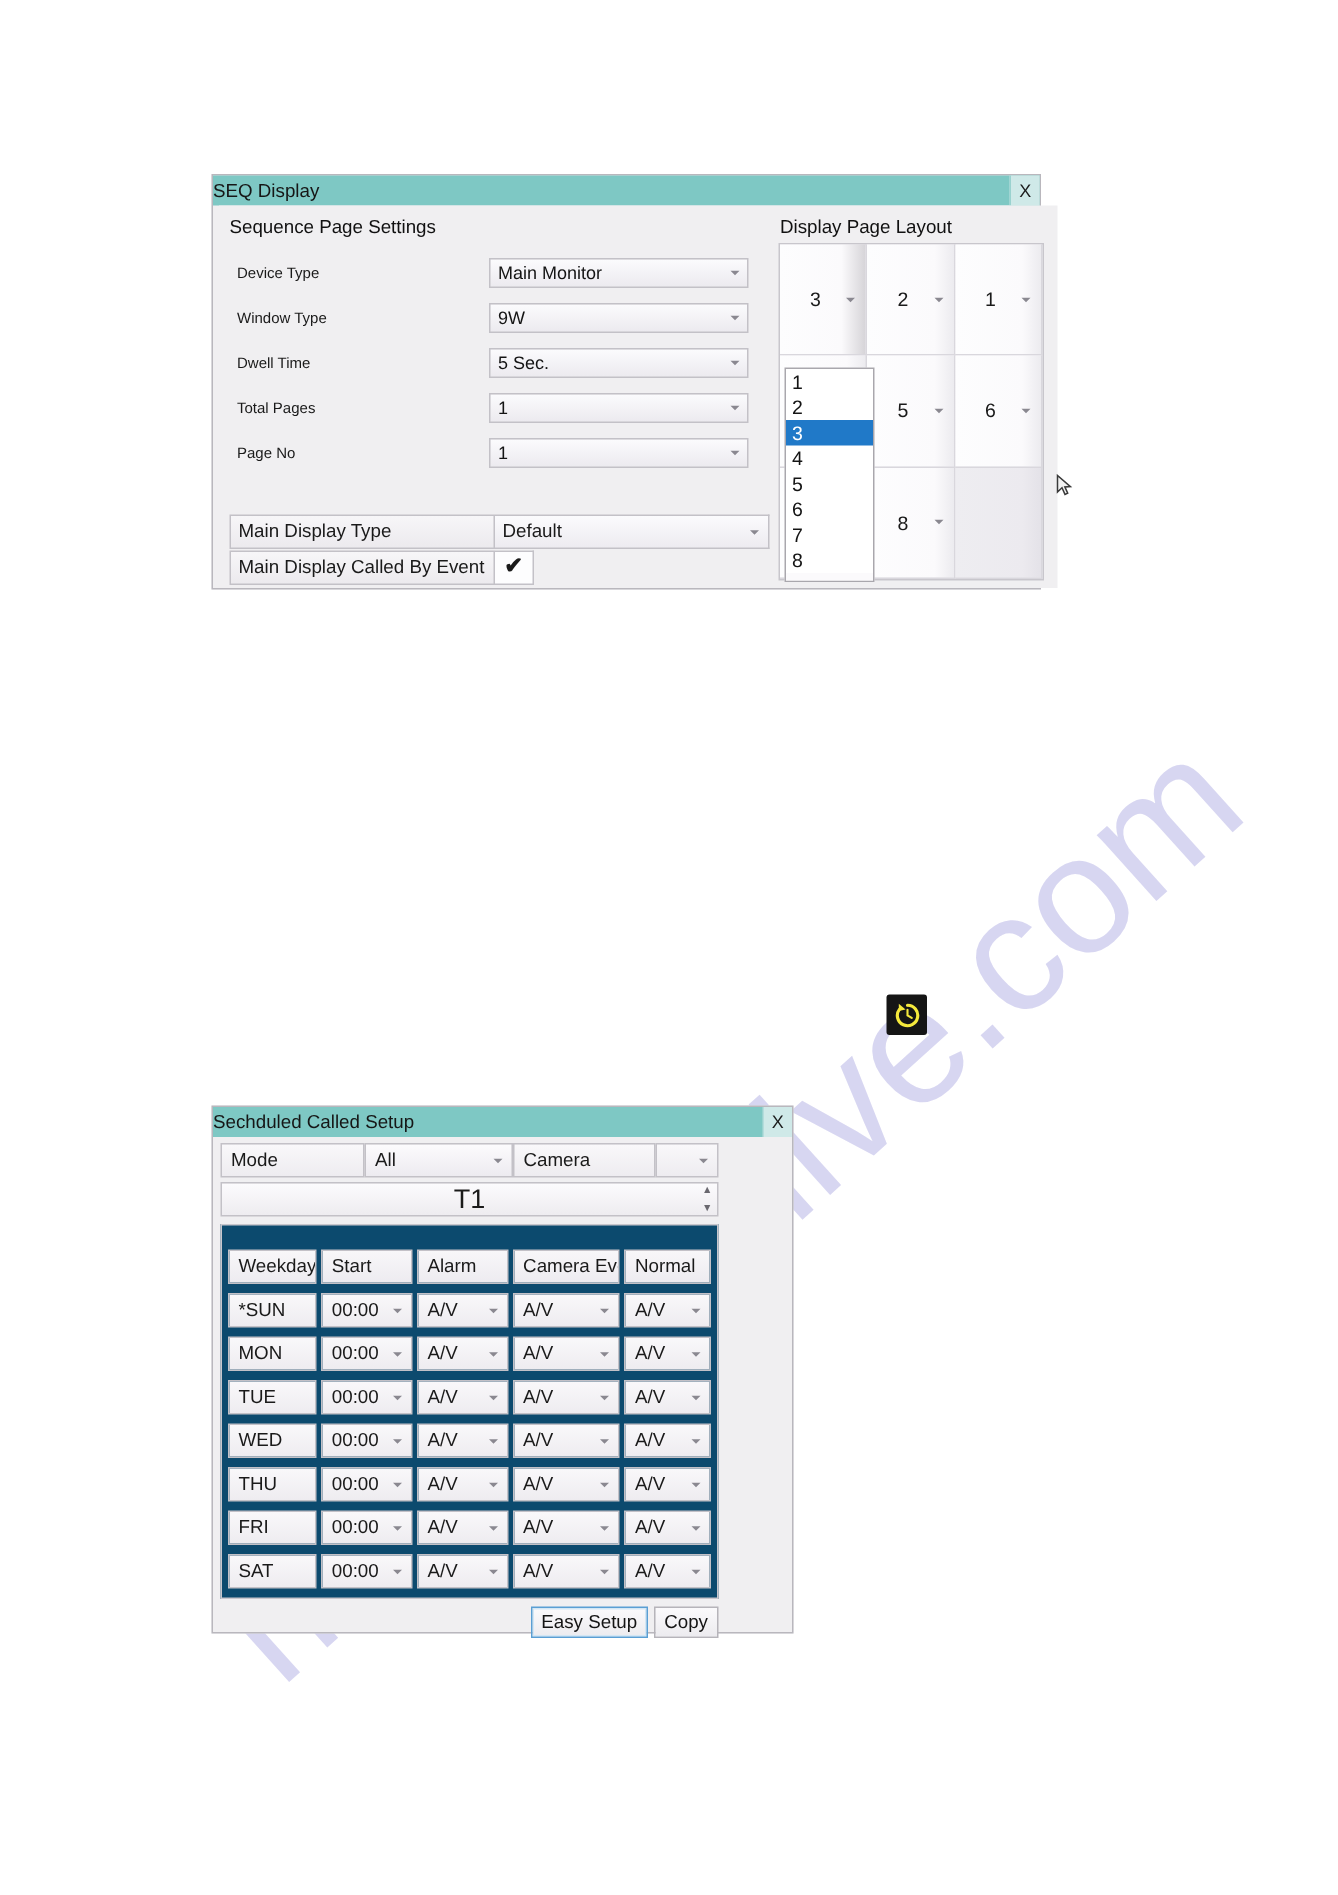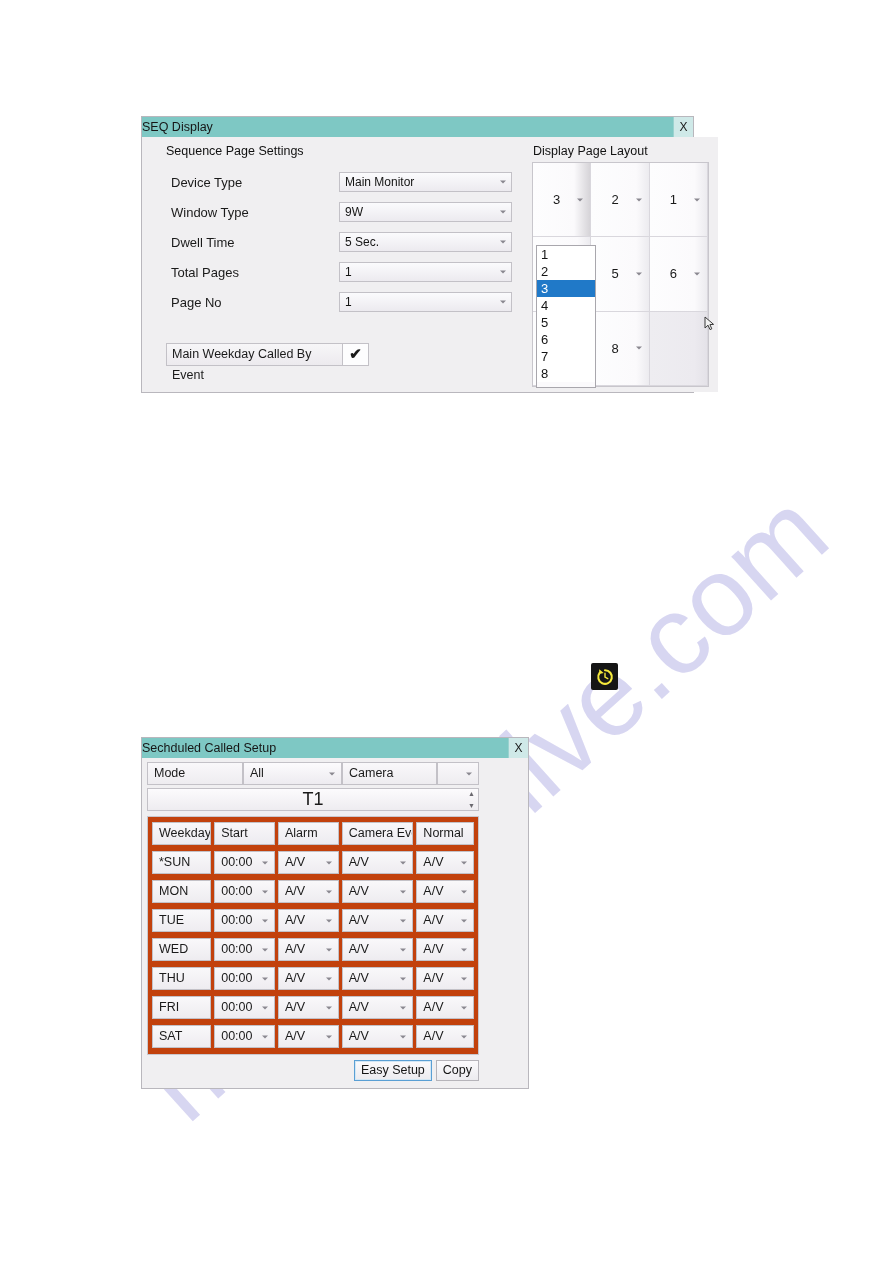--- a/index.html
+++ b/index.html
@@ -75,21 +75,21 @@
 
   
   #seq-dialog {
     left: 141px;
     top: 116px;
     width: 553px;
     height: 277px;
   }
   #seq-body {
     position: absolute;
-    left: 17px; top: 20px;
+    left: 4px; top: 20px;
     width: 559px;
     height: 255px;
     background: #f0eff1;
   }
   .seq-left {
     position: absolute;
     left: 0; top: 0;
     width: 371px; height: 255px;
   }
   .seq-right {
@@ -110,21 +110,21 @@
     width: 371px;
   }
   .form-row {
     display: flex;
     align-items: center;
     height: 30px;
   }
   .form-row .lbl {
     width: 180px;
     padding-left: 12px;
-    font-size: 13px;
+    font-size: 10px;
     box-sizing: border-box;
   }
   .combo {
     position: relative;
     height: 20px;
     background: linear-gradient(#fbfbfd, #eceaef);
     border: 1px solid #c3c1c7;
     box-sizing: border-box;
     font-size: 12px;
     line-height: 18px;
@@ -371,22 +371,22 @@
     flex-direction: column;
     justify-content: space-between;
     align-items: center;
     font-size: 7px;
     color: #6a686f;
     line-height: 7px;
   }
 
   #sched-table {
     border: 1px solid #c9c7cd;
-    background: #c2410c;
-    padding: 5px 4px 4px 4px;
+    background: #0c4a6e;
+    padding: 16px 4px 4px 4px;
     box-sizing: border-box;
   }
   .t-row {
     display: flex;
     height: 23px;
     margin-bottom: 6px;
   }
   .t-row:last-child { margin-bottom: 2px; }
   .t-row .c0 { width: 74px; }
   .t-row .c1 { width: 76px; margin-left: 3px; }
@@ -476,24 +476,31 @@
           <div class="combo">
             <span>1</span>
             <span class="arrow"></span>
           </div>
         </div>
 
       </div>
 
       <div class="boxed-rows">
 
-
-
         <div class="boxed-row">
-          <div class="cell-lbl">Main Weekday Called By Event</div>
+          <div class="cell-lbl">Main Display Type</div>
+          <div class="cell-val">
+            <span>Default</span>
+            <span class="arrow"></span>
+          </div>
+        </div>
+
+
+        <div class="boxed-row">
+          <div class="cell-lbl">Main Display Called By Event</div>
           <div class="check-cell">✔</div>
           <div class="check-rest"></div>
         </div>
 
       </div>
     </div>
 
     <div class="seq-right">
       <div class="section-label">Display Page Layout</div>
 

